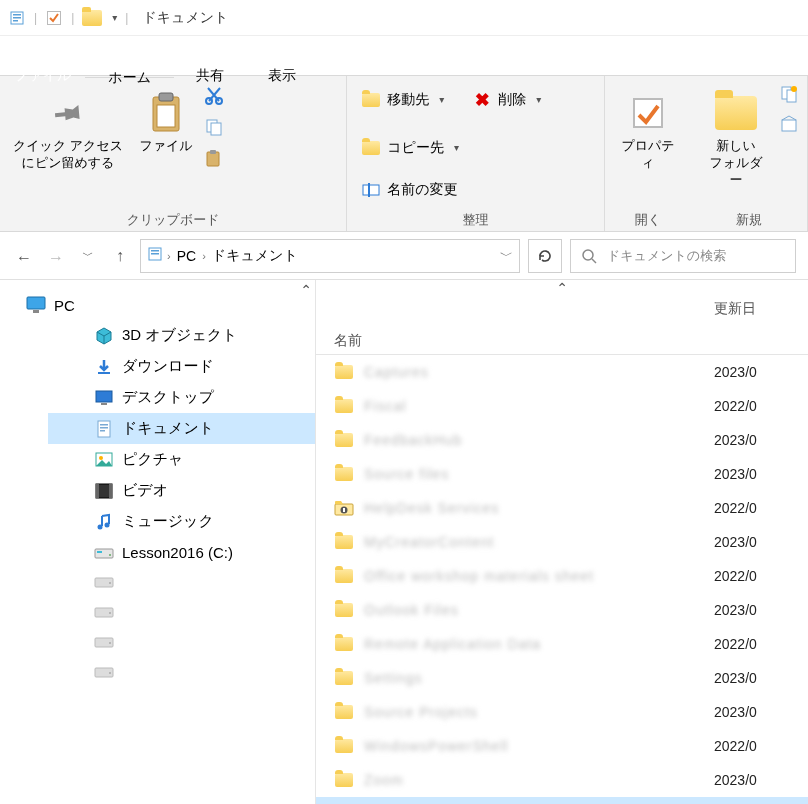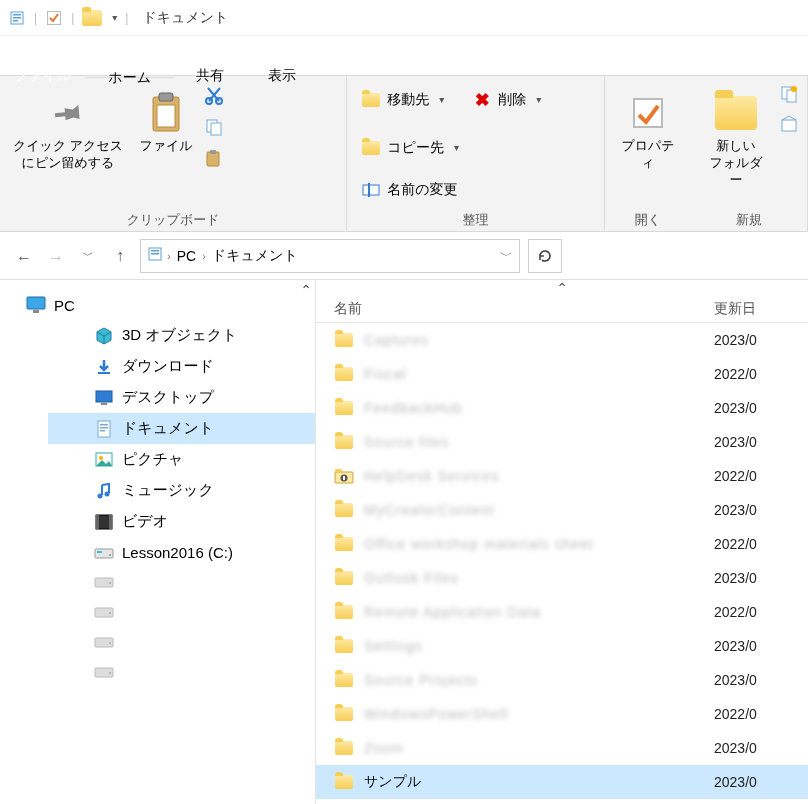--- a/index.html
+++ b/index.html
@@ -250,21 +250,21 @@
   .listpane { flex:1; display:flex; flex-direction:column; overflow:hidden;}
   .list-scroll-hint {
     text-align:center;color:#555;font-size:14px;height:16px;
   }
   .list-header {
     display:flex;
     font-size:14px;color:#555;
     border-bottom:1px solid #e5e5e5;
     padding: 4px 0;
   }
-  .col-name { flex:0 0 390px; padding-left:18px;}
+  .col-name { flex:0 0 390px; padding-left:18px;margin-top:32px;}
   .col-date { flex:1; padding-left:8px;}
   .list-body { overflow:hidden;}
   .row {
     display:flex;
     align-items:center;
     height:34px;
     font-size:14px;
   }
   .row.selected { background:#cce8ff;}
   .row .name-cell {
@@ -468,20 +468,27 @@
     <span class="dd-end">﹀</span>
   </div>
 
   <div class="refresh">
     <svg width="16" height="16" viewBox="0 0 16 16">
         <path d="M3 8 a5 5 0 1 1 2 4" fill="none" stroke="#444" stroke-width="1.6"></path>
         <path d="M3 12 L3 8 L7 8" fill="none" stroke="#444" stroke-width="1.6"></path>
       </svg>
   </div>
 
+  <div class="searchbox">
+    <svg width="16" height="16" viewBox="0 0 16 16">
+        <circle cx="7" cy="7" r="5" fill="none" stroke="#888" stroke-width="1.5"></circle>
+        <line x1="11" y1="11" x2="15" y2="15" stroke="#888" stroke-width="1.5"></line>
+      </svg>
+    <span>ドキュメントの検索</span>
+  </div>
 </div>
 
 <div class="main">
 
   <div class="navpane">
     <div class="navpane-scroll-hint">⌃</div>
 
     <div class="tree-item">
       <span class="tree-icon">
         <svg width="20" height="18" viewBox="0 0 20 18">
@@ -535,37 +542,37 @@
             <svg width="18" height="15" viewBox="0 0 18 15">
               <rect x="1" y="1" width="16" height="13" fill="#fff" stroke="#3a9"></rect>
               <circle cx="6" cy="6" r="2" fill="#ffb300"></circle>
               <path d="M1 14 L7 8 L11 12 L14 9 L17 14 Z" fill="#3a9"></path>
             </svg>
           </span>
           <span>ピクチャ</span>
         </div>
         <div class="tree-item level1">
           <span class="tree-icon">
+            <svg width="18" height="16" viewBox="0 0 18 16">
+              <rect x="1" y="1" width="16" height="14" fill="#333" stroke="#000"></rect>
+              <rect x="1" y="1" width="3" height="14" fill="#666"></rect>
+              <rect x="14" y="1" width="3" height="14" fill="#666"></rect>
+            </svg>
+          </span>
+          <span>ビデオ</span>
+        </div>
+        <div class="tree-item level1">
+          <span class="tree-icon">
             <svg width="16" height="18" viewBox="0 0 16 18">
               <path d="M6 3 L6 13 M6 3 L13 2 L13 11" stroke="#2e7cd6" stroke-width="2" fill="none"></path>
               <circle cx="4" cy="14" r="2.5" fill="#2e7cd6"></circle>
               <circle cx="11" cy="12" r="2.5" fill="#2e7cd6"></circle>
             </svg>
           </span>
           <span>ミュージック</span>
-        </div>
-        <div class="tree-item level1">
-          <span class="tree-icon">
-            <svg width="18" height="16" viewBox="0 0 18 16">
-              <rect x="1" y="1" width="16" height="14" fill="#333" stroke="#000"></rect>
-              <rect x="1" y="1" width="3" height="14" fill="#666"></rect>
-              <rect x="14" y="1" width="3" height="14" fill="#666"></rect>
-            </svg>
-          </span>
-          <span>ビデオ</span>
         </div>
         <div class="tree-item level1">
           <span class="tree-icon">
             <svg width="20" height="16" viewBox="0 0 20 16">
               <rect x="1" y="5" width="18" height="9" rx="1" fill="#e6e6e6" stroke="#999"></rect>
               <rect x="3" y="7" width="5" height="2" fill="#3dbcd8"></rect>
               <circle cx="16" cy="11" r="1" fill="#6a6"></circle>
             </svg>
           </span>
           <span>Lesson2016 (C:)</span>

